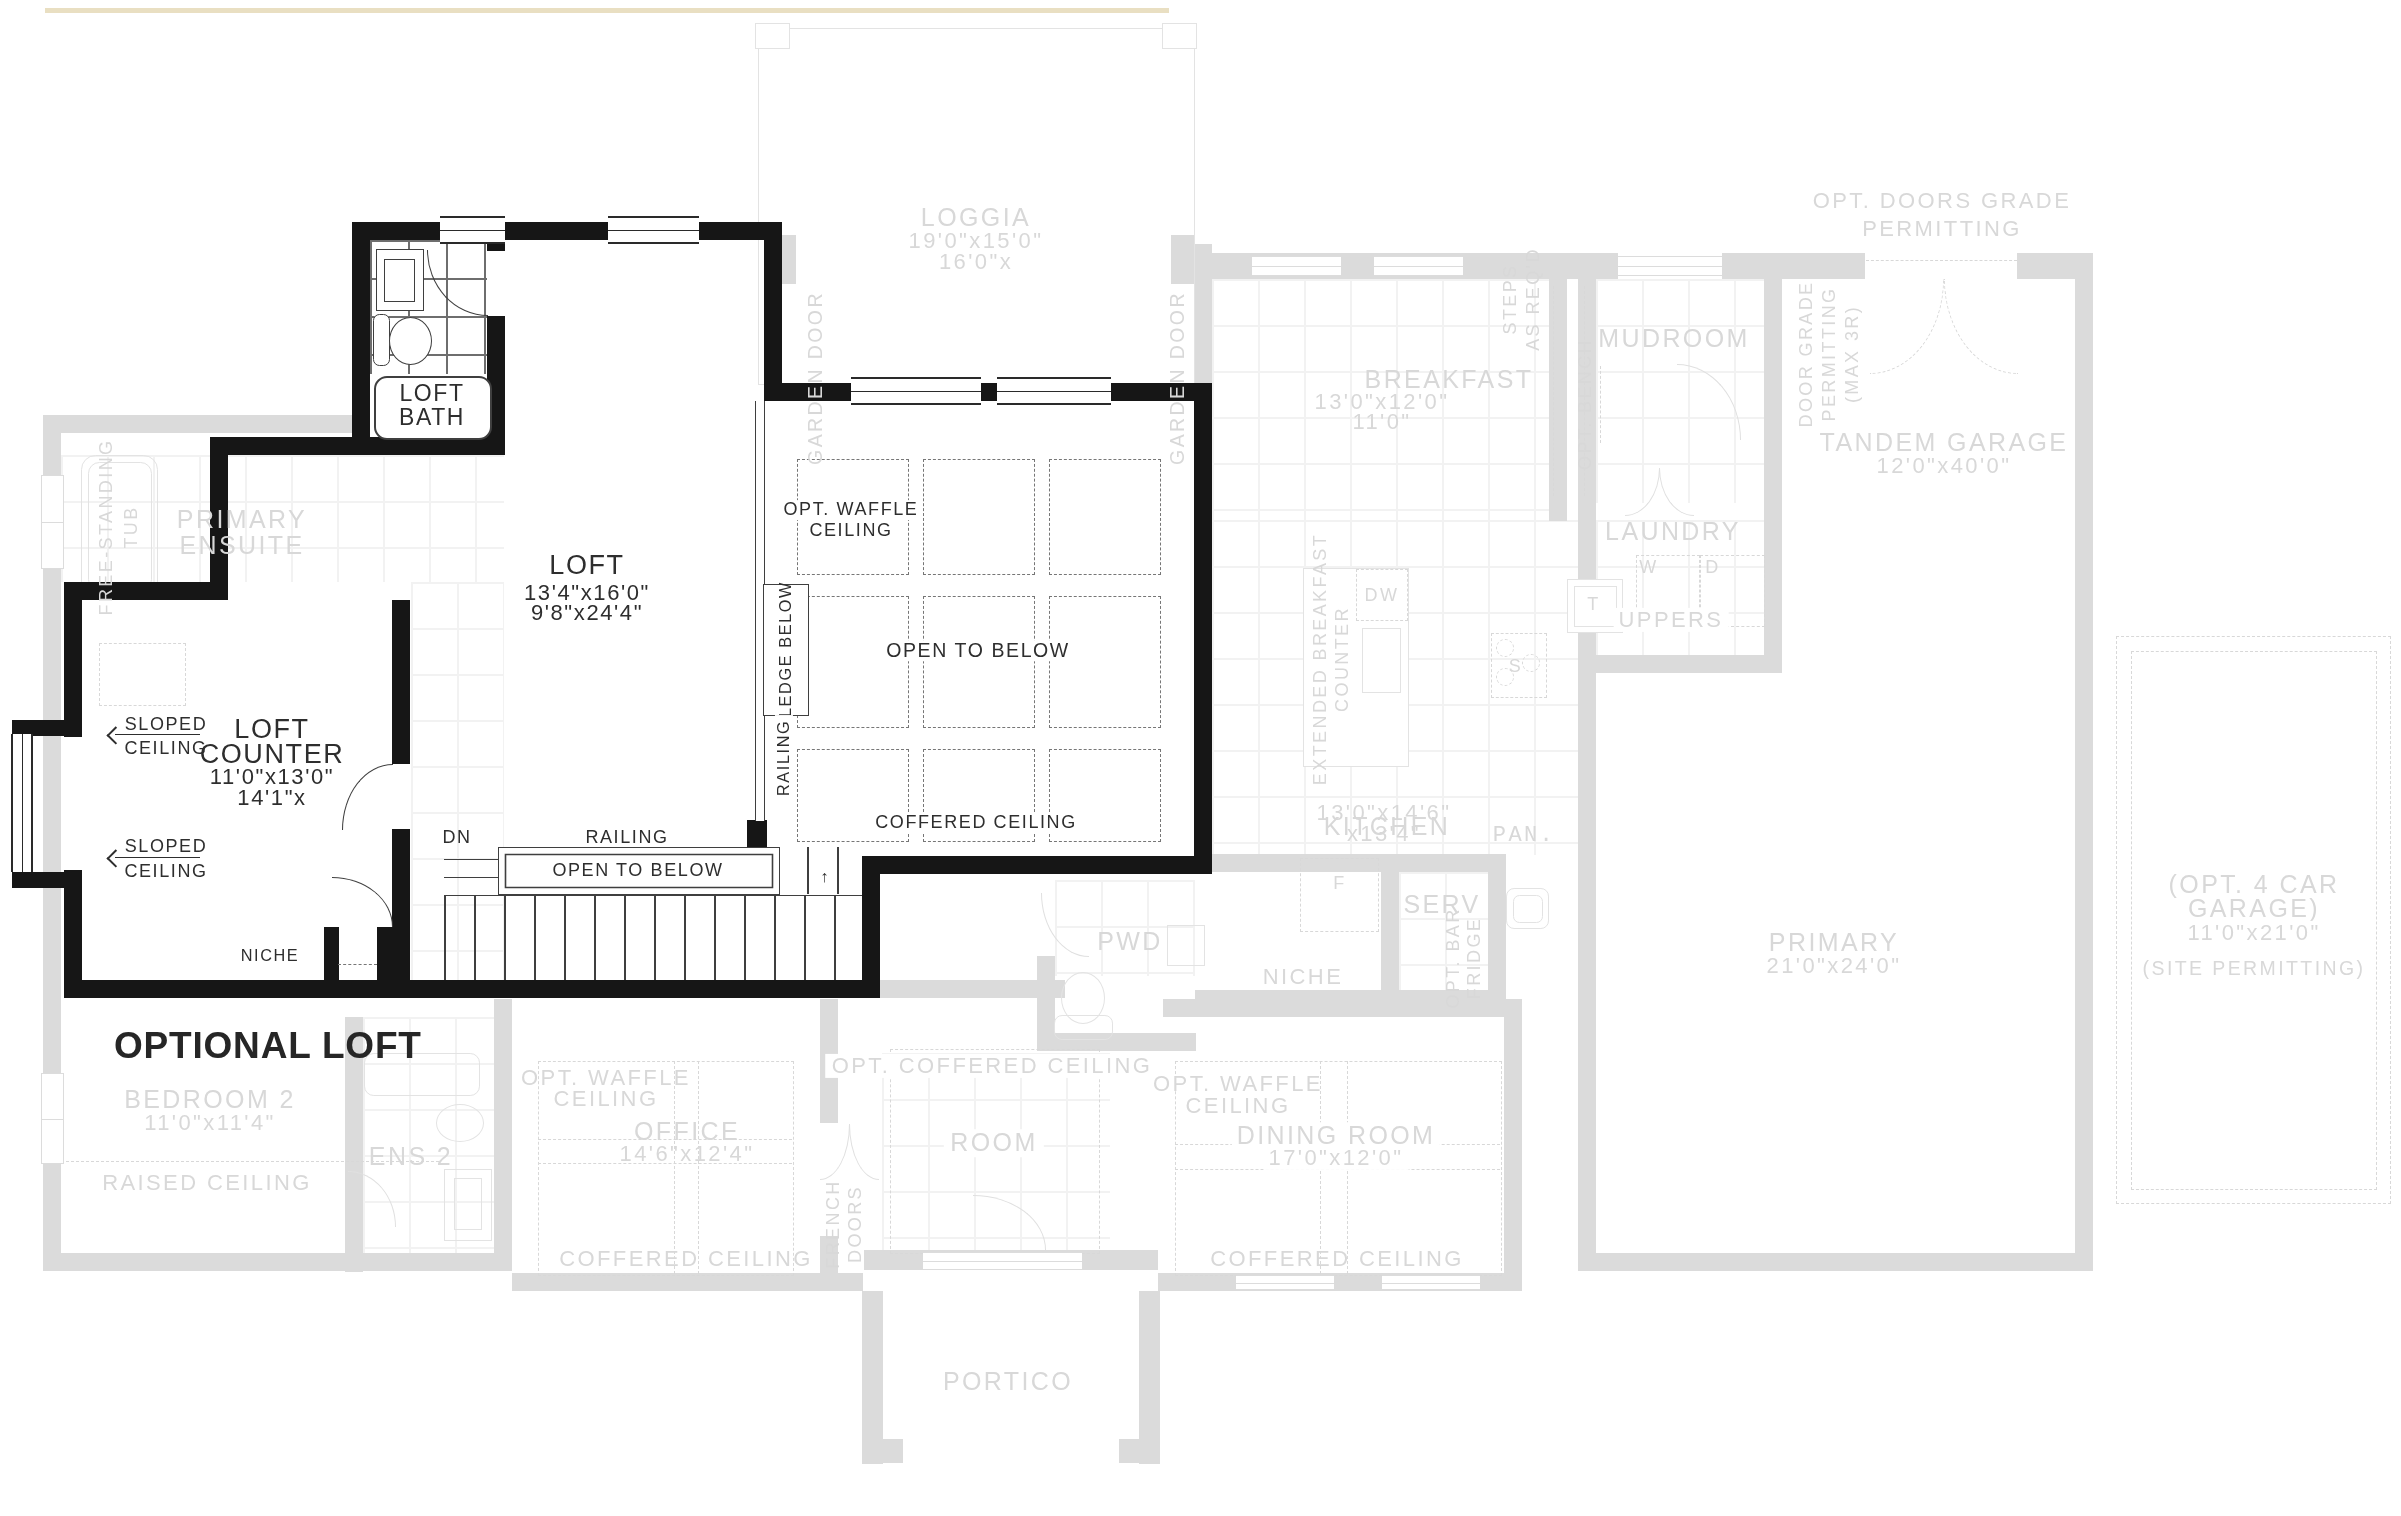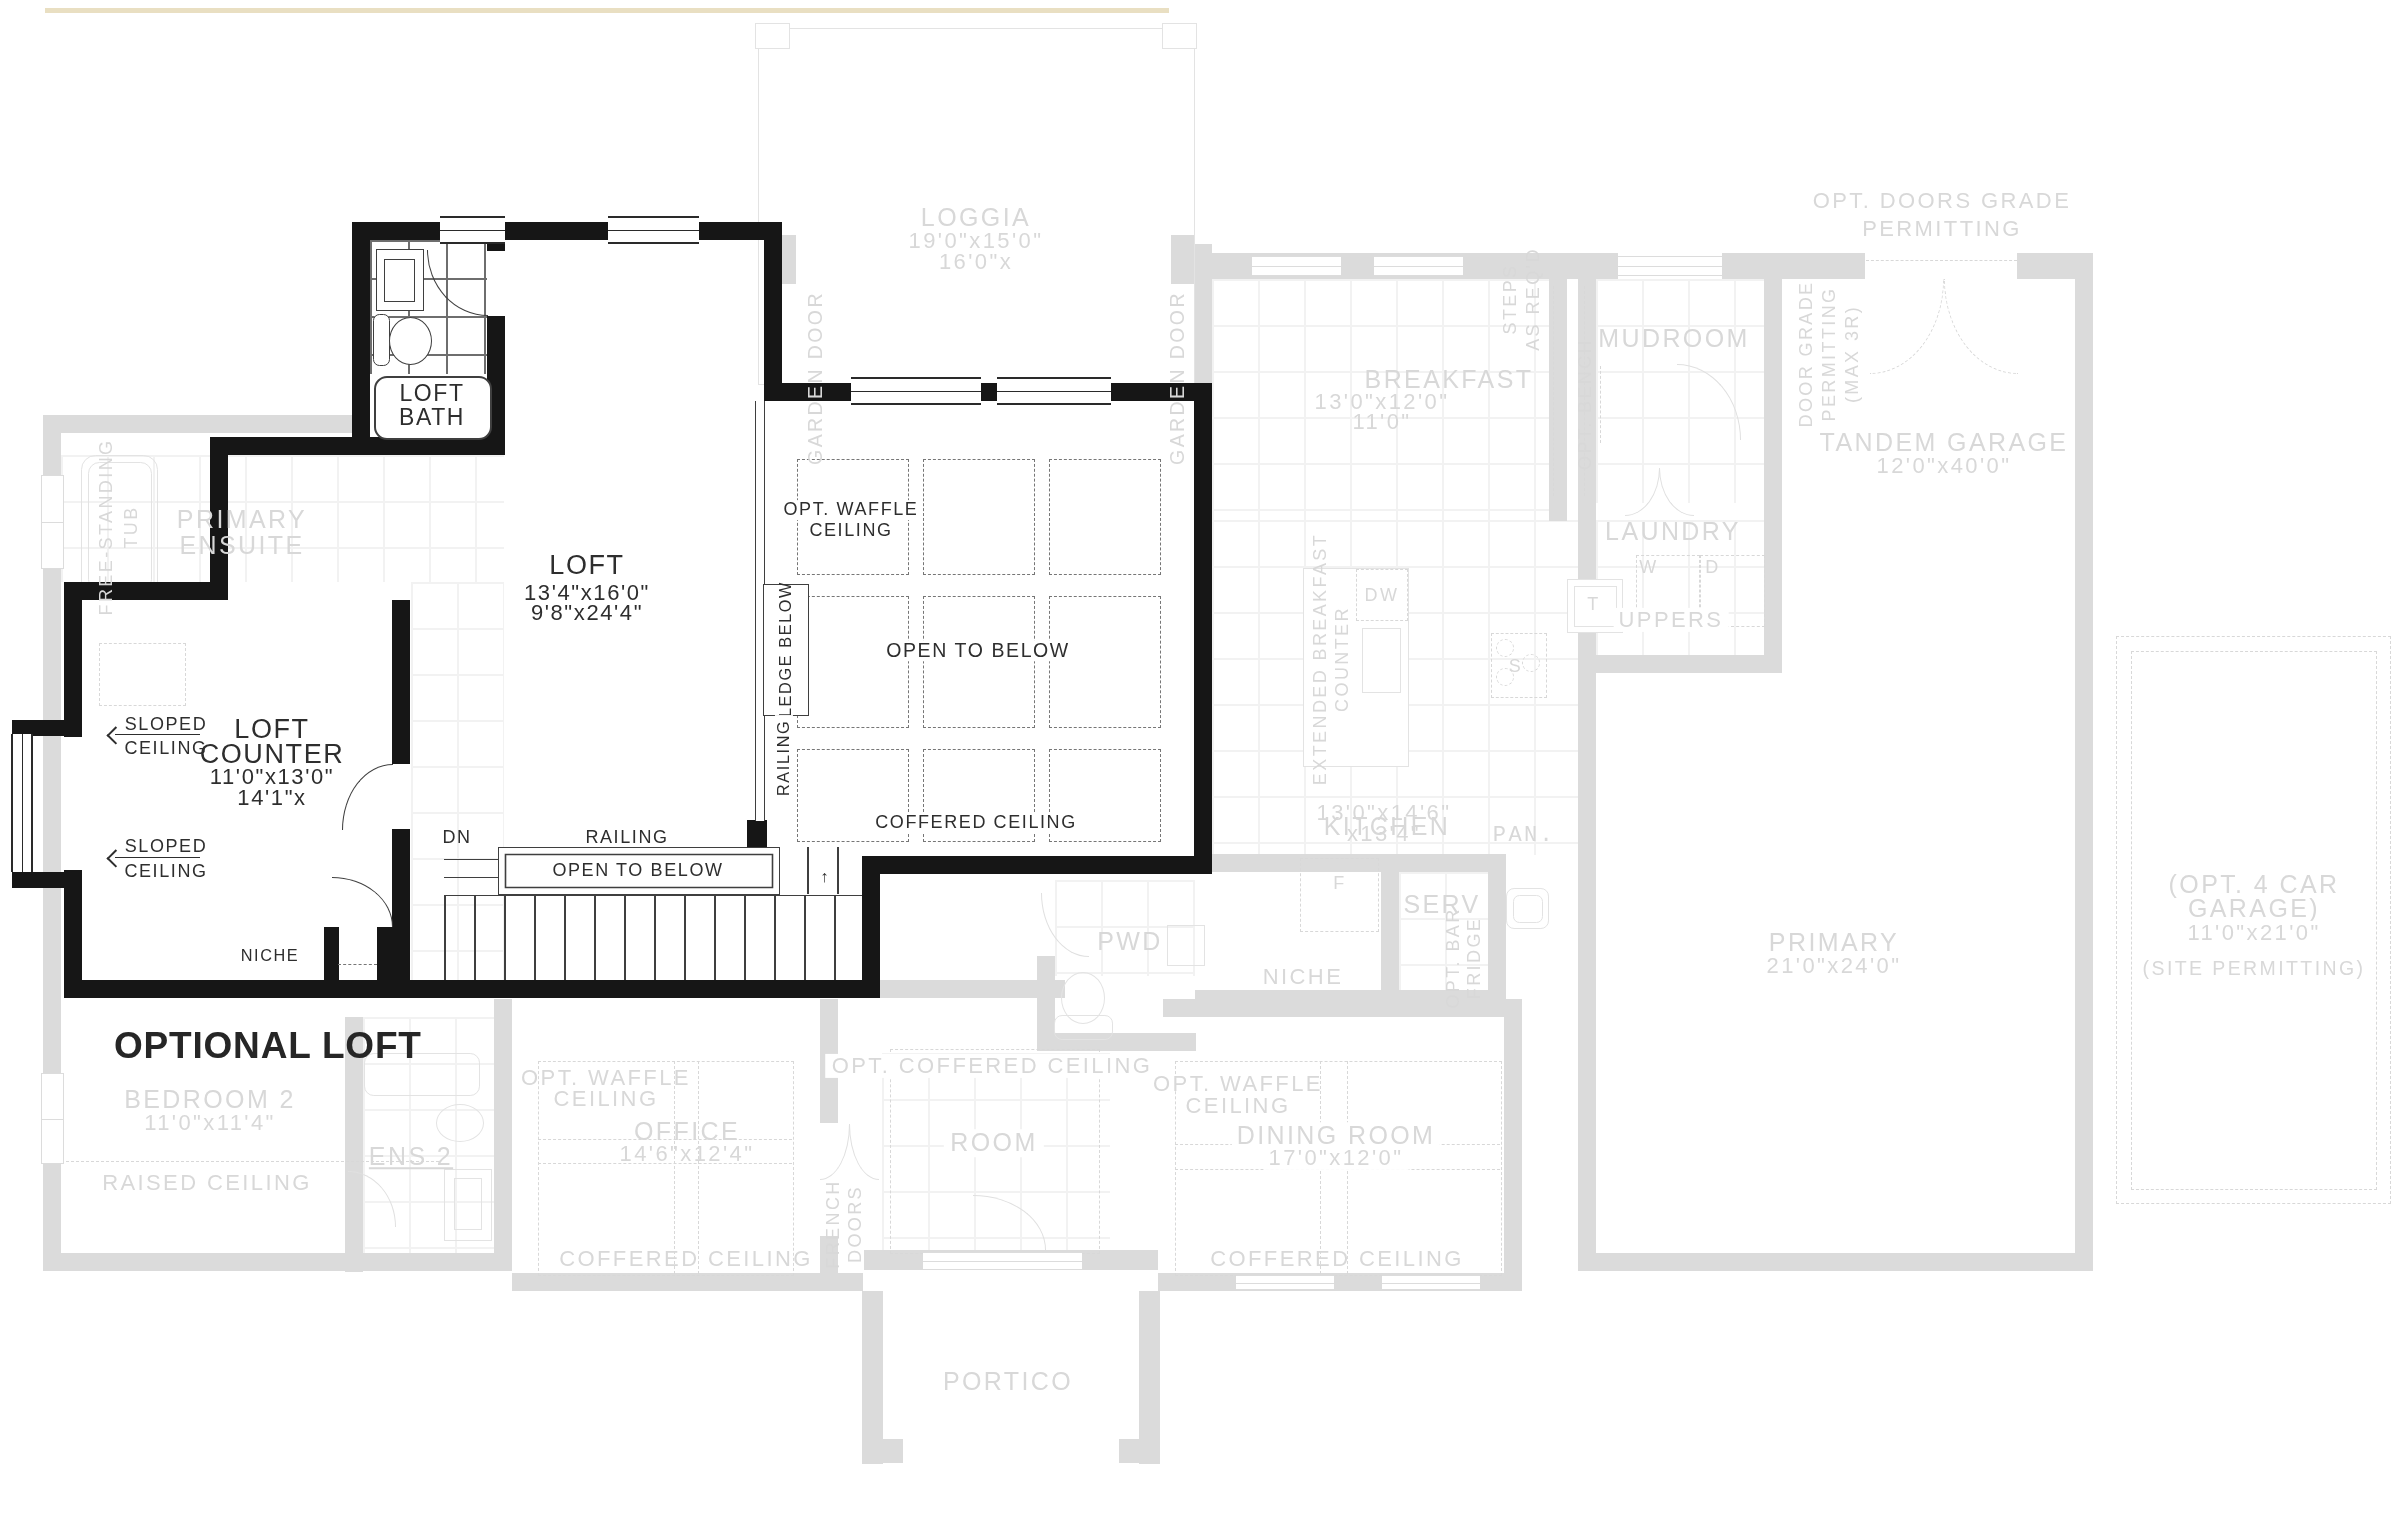--- a/index.html
+++ b/index.html
@@ -76,21 +76,21 @@
   <div class="lbl g v s22" style="left:132px;top:527px;">TUB</div>
   <div class="lbl g s31" style="left:242px;top:520px;">PRIMARY</div>
   <div class="lbl g s31" style="left:242px;top:546px;">ENSUITE</div>
   <div class="dg" style="left:99px;top:643px;width:85px;height:61px;"></div>
 
   <div class="lbl g s31" style="left:210px;top:1100px;">BEDROOM 2</div>
   <div class="lbl g s27" style="left:210px;top:1123px;">11'0"x11'4"</div>
   <div class="dg" style="left:61px;top:1161px;width:378px;height:0;border-width:1.6px 0 0 0;"></div>
   <div class="lbl g s27" style="left:207px;top:1183px;">RAISED CEILING</div>
   <div class="t" style="left:363px;top:1017px;width:132px;height:237px;"></div>
-  <div class="lbl g s31" style="left:411px;top:1157px;text-decoration:underline;">ENS 2</div>
+  <div class="lbl g s31" style="left:411px;top:1157px;">ENS 2</div>
   <div class="gl" style="left:364px;top:1053px;width:114px;height:41px;border-radius:9.8px;"></div>
   <div class="gl" style="left:436px;top:1104px;width:46px;height:36px;border-radius:50%;"></div>
   <div class="gl" style="left:444px;top:1169px;width:46px;height:70px;"></div>
   <div class="gl" style="left:454px;top:1178px;width:26px;height:50px;"></div>
   <div class="qg" style="left:348px;top:1171px;width:47px;height:55px;border-width:1.6px 1.6px 0 0;border-radius:0 100% 0 0;"></div>
 
   <div class="gw" style="left:512px;top:1273px;width:351px;height:18px;"></div>
   <div class="gw" style="left:820px;top:999px;width:18px;height:124px;"></div>
   <div class="gw" style="left:820px;top:1236px;width:18px;height:54px;"></div>
   <div class="dg" style="left:538px;top:1061px;width:254px;height:213px;"></div>

